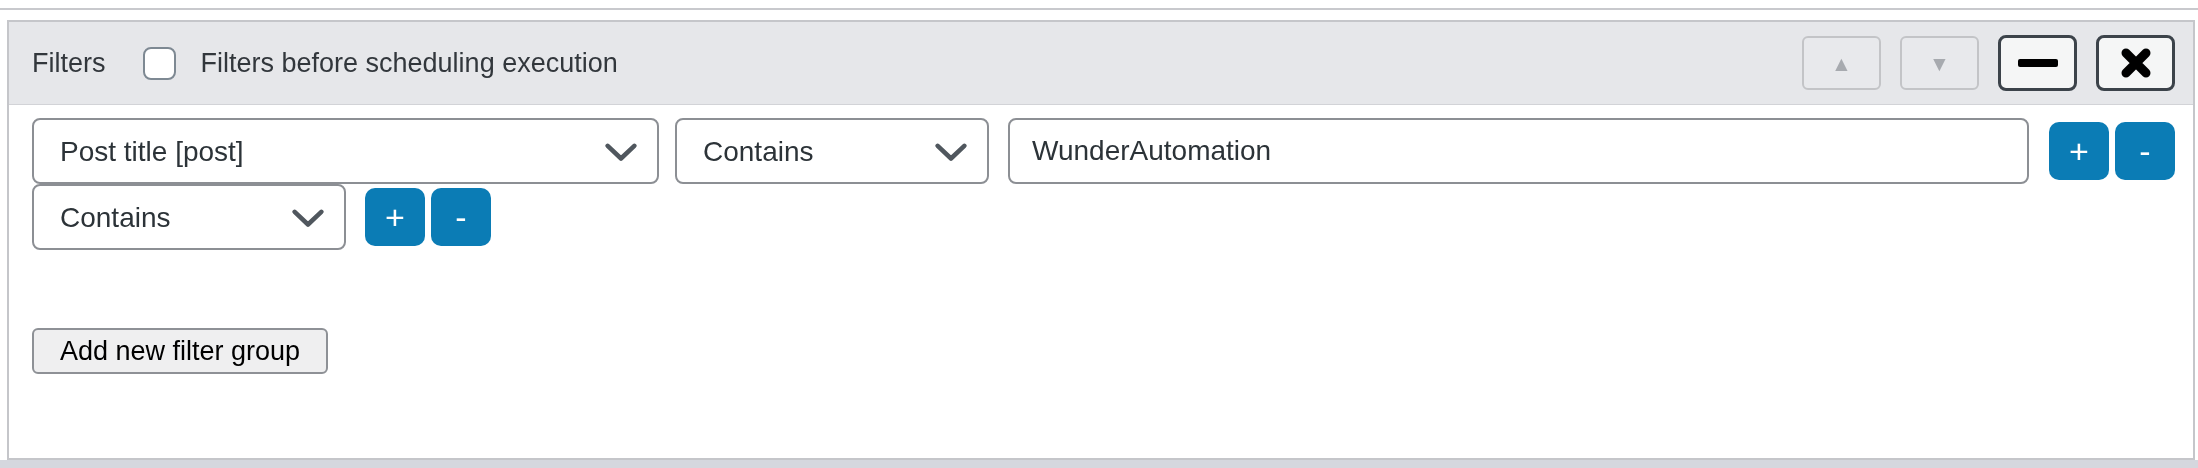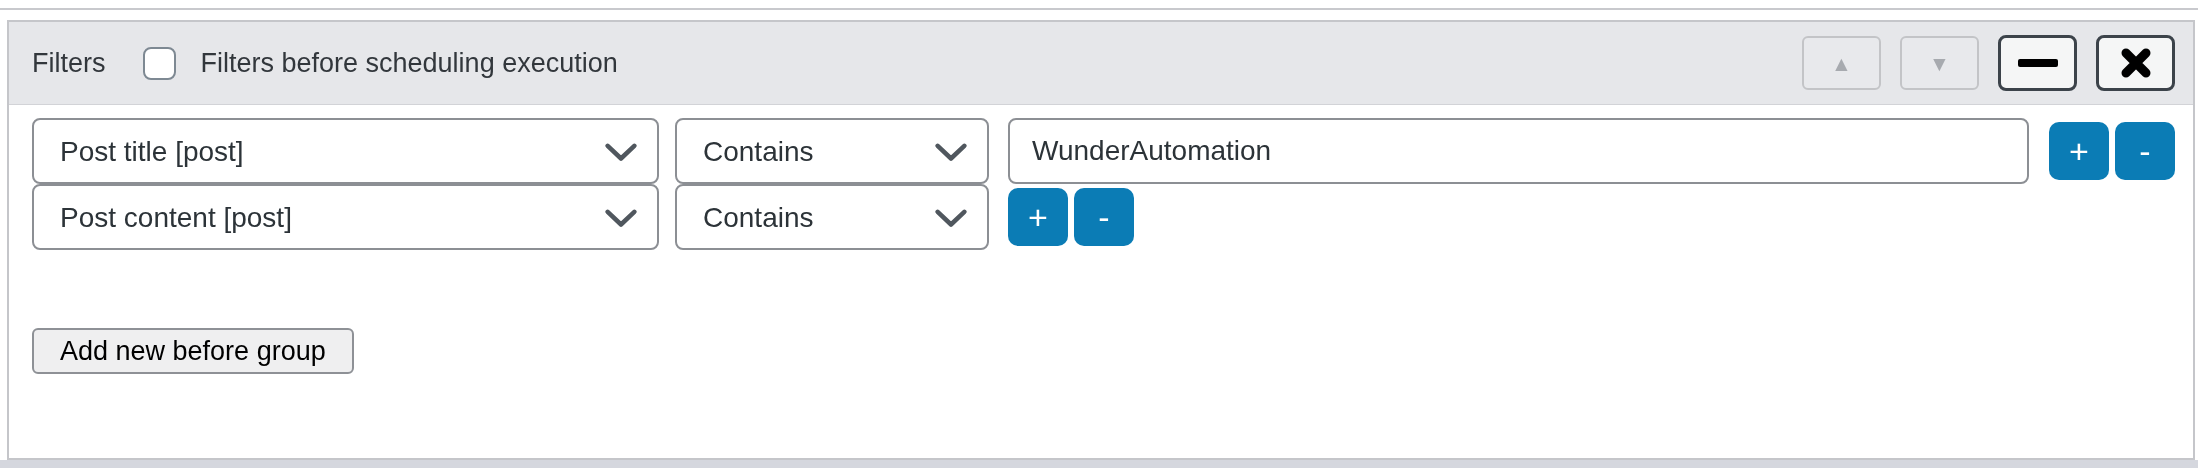--- a/index.html
+++ b/index.html
@@ -144,38 +144,30 @@
           <polyline points="2,2 12,11.5 22,2" fill="none" stroke="#50575e" stroke-width="3.4" stroke-linecap="round" stroke-linejoin="round"></polyline>
         </svg>
       </div>
       <input type="text" class="value-input" value="WunderAutomation" style="">
       <button class="blue-btn add">+</button>
       <button class="blue-btn">-</button>
     </div>
 
 
     <div class="filter-row">
-      <div class="select-wrap w-field">
-        <select>
-          <option>Post content [post]</option>
-        </select>
-        <svg class="chev" width="32" height="19" viewBox="0 0 24 14">
-          <polyline points="2,2 12,11.5 22,2" fill="none" stroke="#50575e" stroke-width="3.4" stroke-linecap="round" stroke-linejoin="round"></polyline>
-        </svg>
-      </div>
       <div class="select-wrap w-op">
         <select>
           <option>Contains</option>
         </select>
         <svg class="chev" width="32" height="19" viewBox="0 0 24 14">
           <polyline points="2,2 12,11.5 22,2" fill="none" stroke="#50575e" stroke-width="3.4" stroke-linecap="round" stroke-linejoin="round"></polyline>
         </svg>
       </div>
       <button class="blue-btn add">+</button>
       <button class="blue-btn">-</button>
     </div>
 
-    <button class="add-group">Add new before group</button>
+    <button class="add-group">Add new filter group</button>
 
   </div>
 </div>
 
 <div class="bottom-strip"></div>
 
 </body></html>

